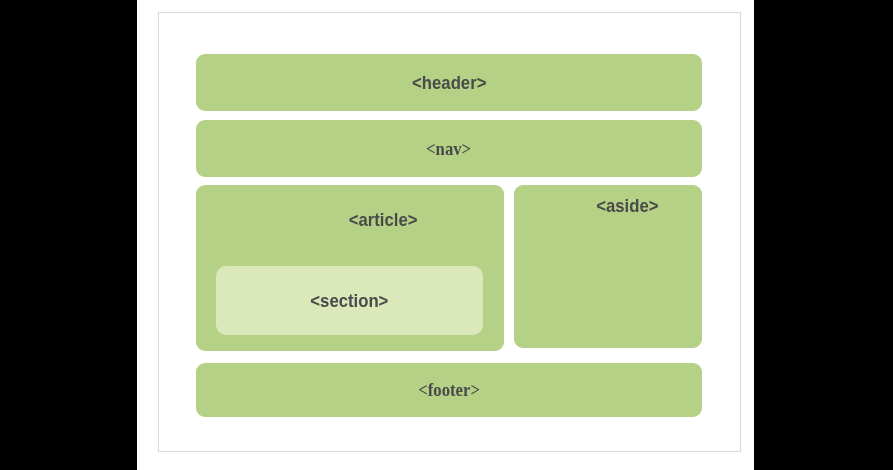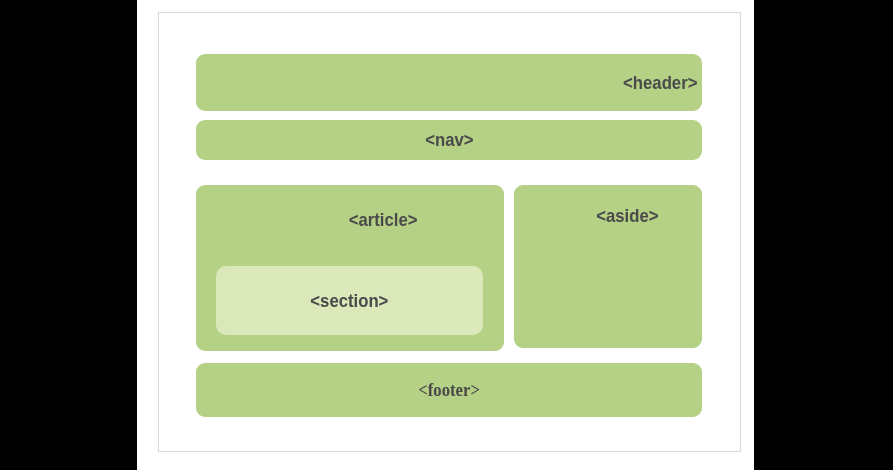--- a/index.html
+++ b/index.html
@@ -55,43 +55,43 @@
     transform: scaleX(0.88);
     white-space: nowrap;
   }
 
   .centered {
     display: flex;
     align-items: center;
     justify-content: center;
   }
 
-  .box-header  { left: 37px;  top: 41px;  width: 506px; height: 57px; justify-content: flex-end; }
-  .box-nav     { left: 37px;  top: 107px; width: 506px; height: 40px; }
+  .box-header  { left: 37px;  top: 41px;  width: 506px; height: 57px; }
+  .box-nav     { left: 37px;  top: 107px; width: 506px; height: 57px; font-family: Liberation Serif, serif; }
   .box-article { left: 37px;  top: 172px; width: 308px; height: 166px; }
   .box-aside   { left: 355px; top: 172px; width: 188px; height: 163px; }
   .box-footer  { left: 37px;  top: 350px; width: 506px; height: 54px; font-family: Liberation Serif, serif; }
 
   .box-section {
     left: 20px;
     top: 81px;
     width: 267px;
     height: 69px;
     border-radius: 10px;
     background: var(--section-green, #dbe9ba);
   }
 
   .top-label {
     position: absolute;
     left: 0;
     width: 100%;
     text-align: center;
   }
   .box-article > .top-label { top: 25px; margin-left: 33px; }
-  .box-aside   > .top-label { top: 21px; padding-left: 38px; }
+  .box-aside   > .top-label { top: 11px; padding-left: 38px; }
 </style>
 </head>
 <body>
 
 <div class="canvas">
   <div class="stage">
     <div class="panel">
 
       <div class="box box-header centered">
         <span class="label">&lt;header&gt;</span>

